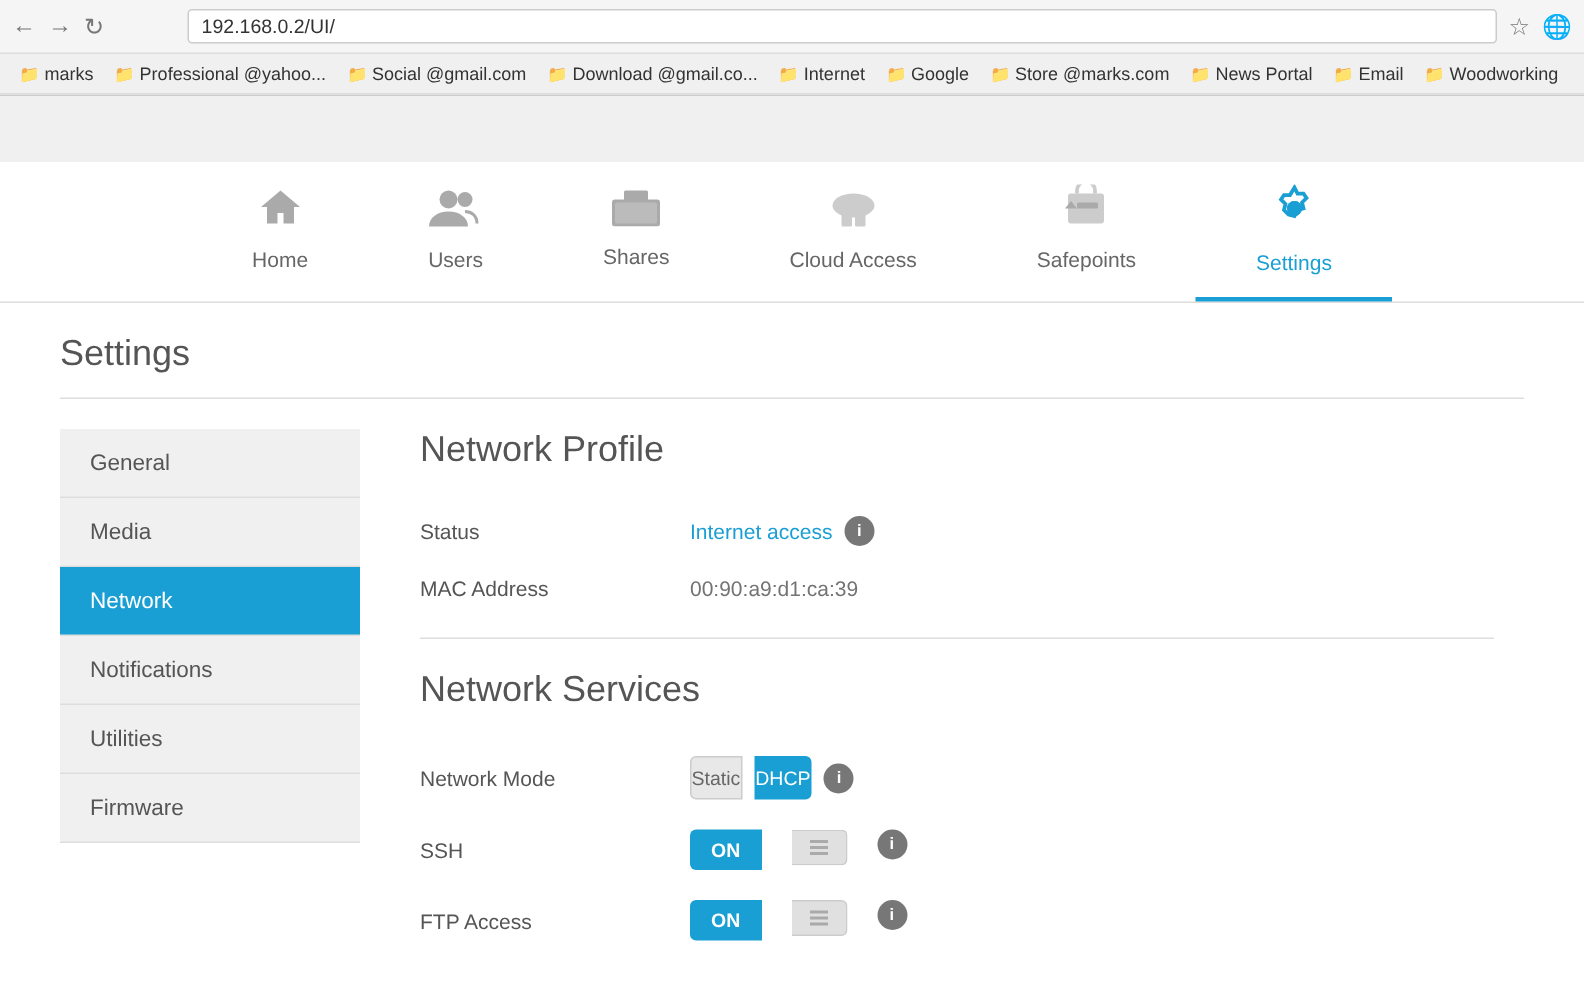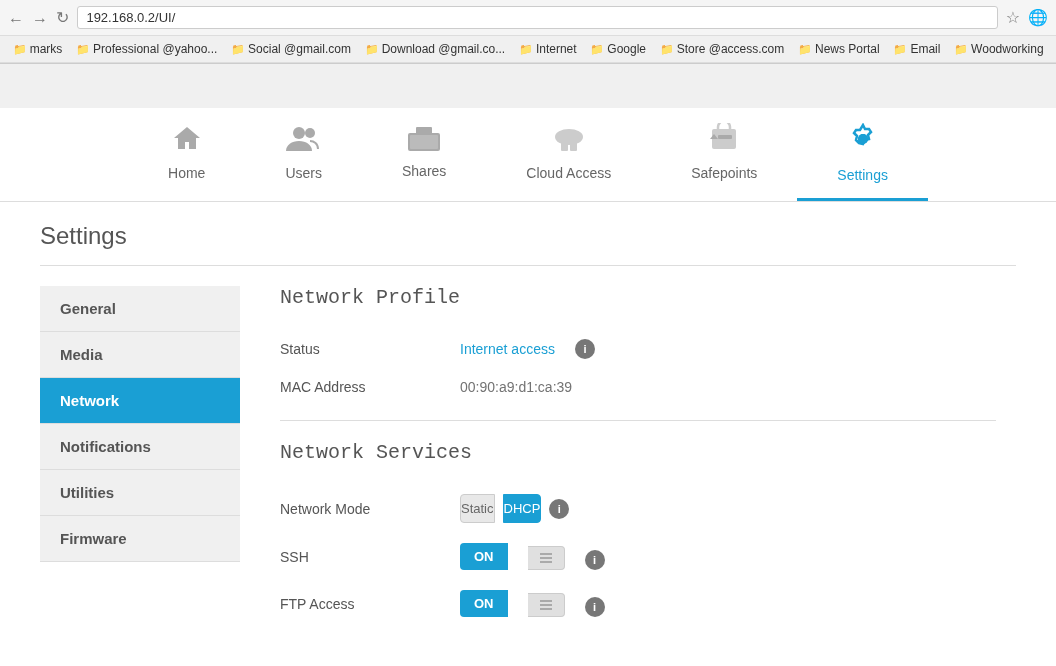--- a/index.html
+++ b/index.html
@@ -19,20 +19,21 @@
       border-bottom: 1px solid #ddd;
     }
     .address-input {
       flex: 1;
       padding: 3px 8px;
       border: 1px solid #ccc;
       border-radius: 3px;
       background: white;
       font-size: 13px;
       color: #333;
+      margin-left: 48px;
     }
     .browser-icon {
       color: #777;
       font-size: 16px;
       cursor: pointer;
     }
     .bookmarks-bar {
       display: flex;
       align-items: center;
       padding: 4px 8px;
@@ -125,55 +126,53 @@
       flex-shrink: 0;
     }
     .sidebar-item {
       display: block;
       padding: 14px 20px;
       cursor: pointer;
       color: #555;
       background: #f0f0f0;
       border-bottom: 1px solid #ddd;
       font-size: 15px;
-      font-weight: bold;
     }
     .sidebar-item.active {
       background: #1a9fd4;
       color: white;
     }
 
     
     .settings-main {
       flex: 1;
       padding: 0 20px;
     }
     .section-title {
-      font-size: 20px;
+      font-size: 24px;
       color: #555;
       font-weight: normal;
       margin-bottom: 20px;
-      font-family: Liberation Mono, monospace;
     }
     .info-row {
       display: flex;
       align-items: center;
       padding: 10px 0;
     }
     .info-label {
       width: 180px;
       color: #555;
       font-size: 14px;
     }
     .info-value {
       color: #1a9fd4;
       font-size: 14px;
       display: flex;
       align-items: center;
-      gap: 20px;
+      gap: 8px;
     }
     .info-value.dark {
       color: #737373;
     }
     .info-icon {
       display: inline-flex;
       align-items: center;
       justify-content: center;
       width: 20px;
       height: 20px;
@@ -212,21 +211,21 @@
     .toggle-btn.active-left {
       border-radius: 4px 0 0 4px;
     }
     .toggle-btn.active-right {
       border-radius: 0 4px 4px 0;
     }
 
     
     .switch-group {
       display: flex;
-      align-items: flex-end;
+      align-items: flex-start;
       gap: 20px;
     }
     .switch-on {
       padding: 6px 14px;
       background: #1a9fd4;
       color: white;
       border: none;
       border-radius: 4px 0 0 4px;
       cursor: pointer;
       font-size: 13px;
@@ -299,21 +298,21 @@
     <a class="bookmark-item">
       <span class="bookmark-icon">📁</span>
       <span>Internet</span>
     </a>
     <a class="bookmark-item">
       <span class="bookmark-icon">📁</span>
       <span>Google</span>
     </a>
     <a class="bookmark-item">
       <span class="bookmark-icon">📁</span>
-      <span>Store @access.com</span>
+      <span>Store @marks.com</span>
     </a>
     <a class="bookmark-item">
       <span class="bookmark-icon">📁</span>
       <span>News Portal</span>
     </a>
     <a class="bookmark-item">
       <span class="bookmark-icon">📁</span>
       <span>Email</span>
     </a>
     <a class="bookmark-item">

